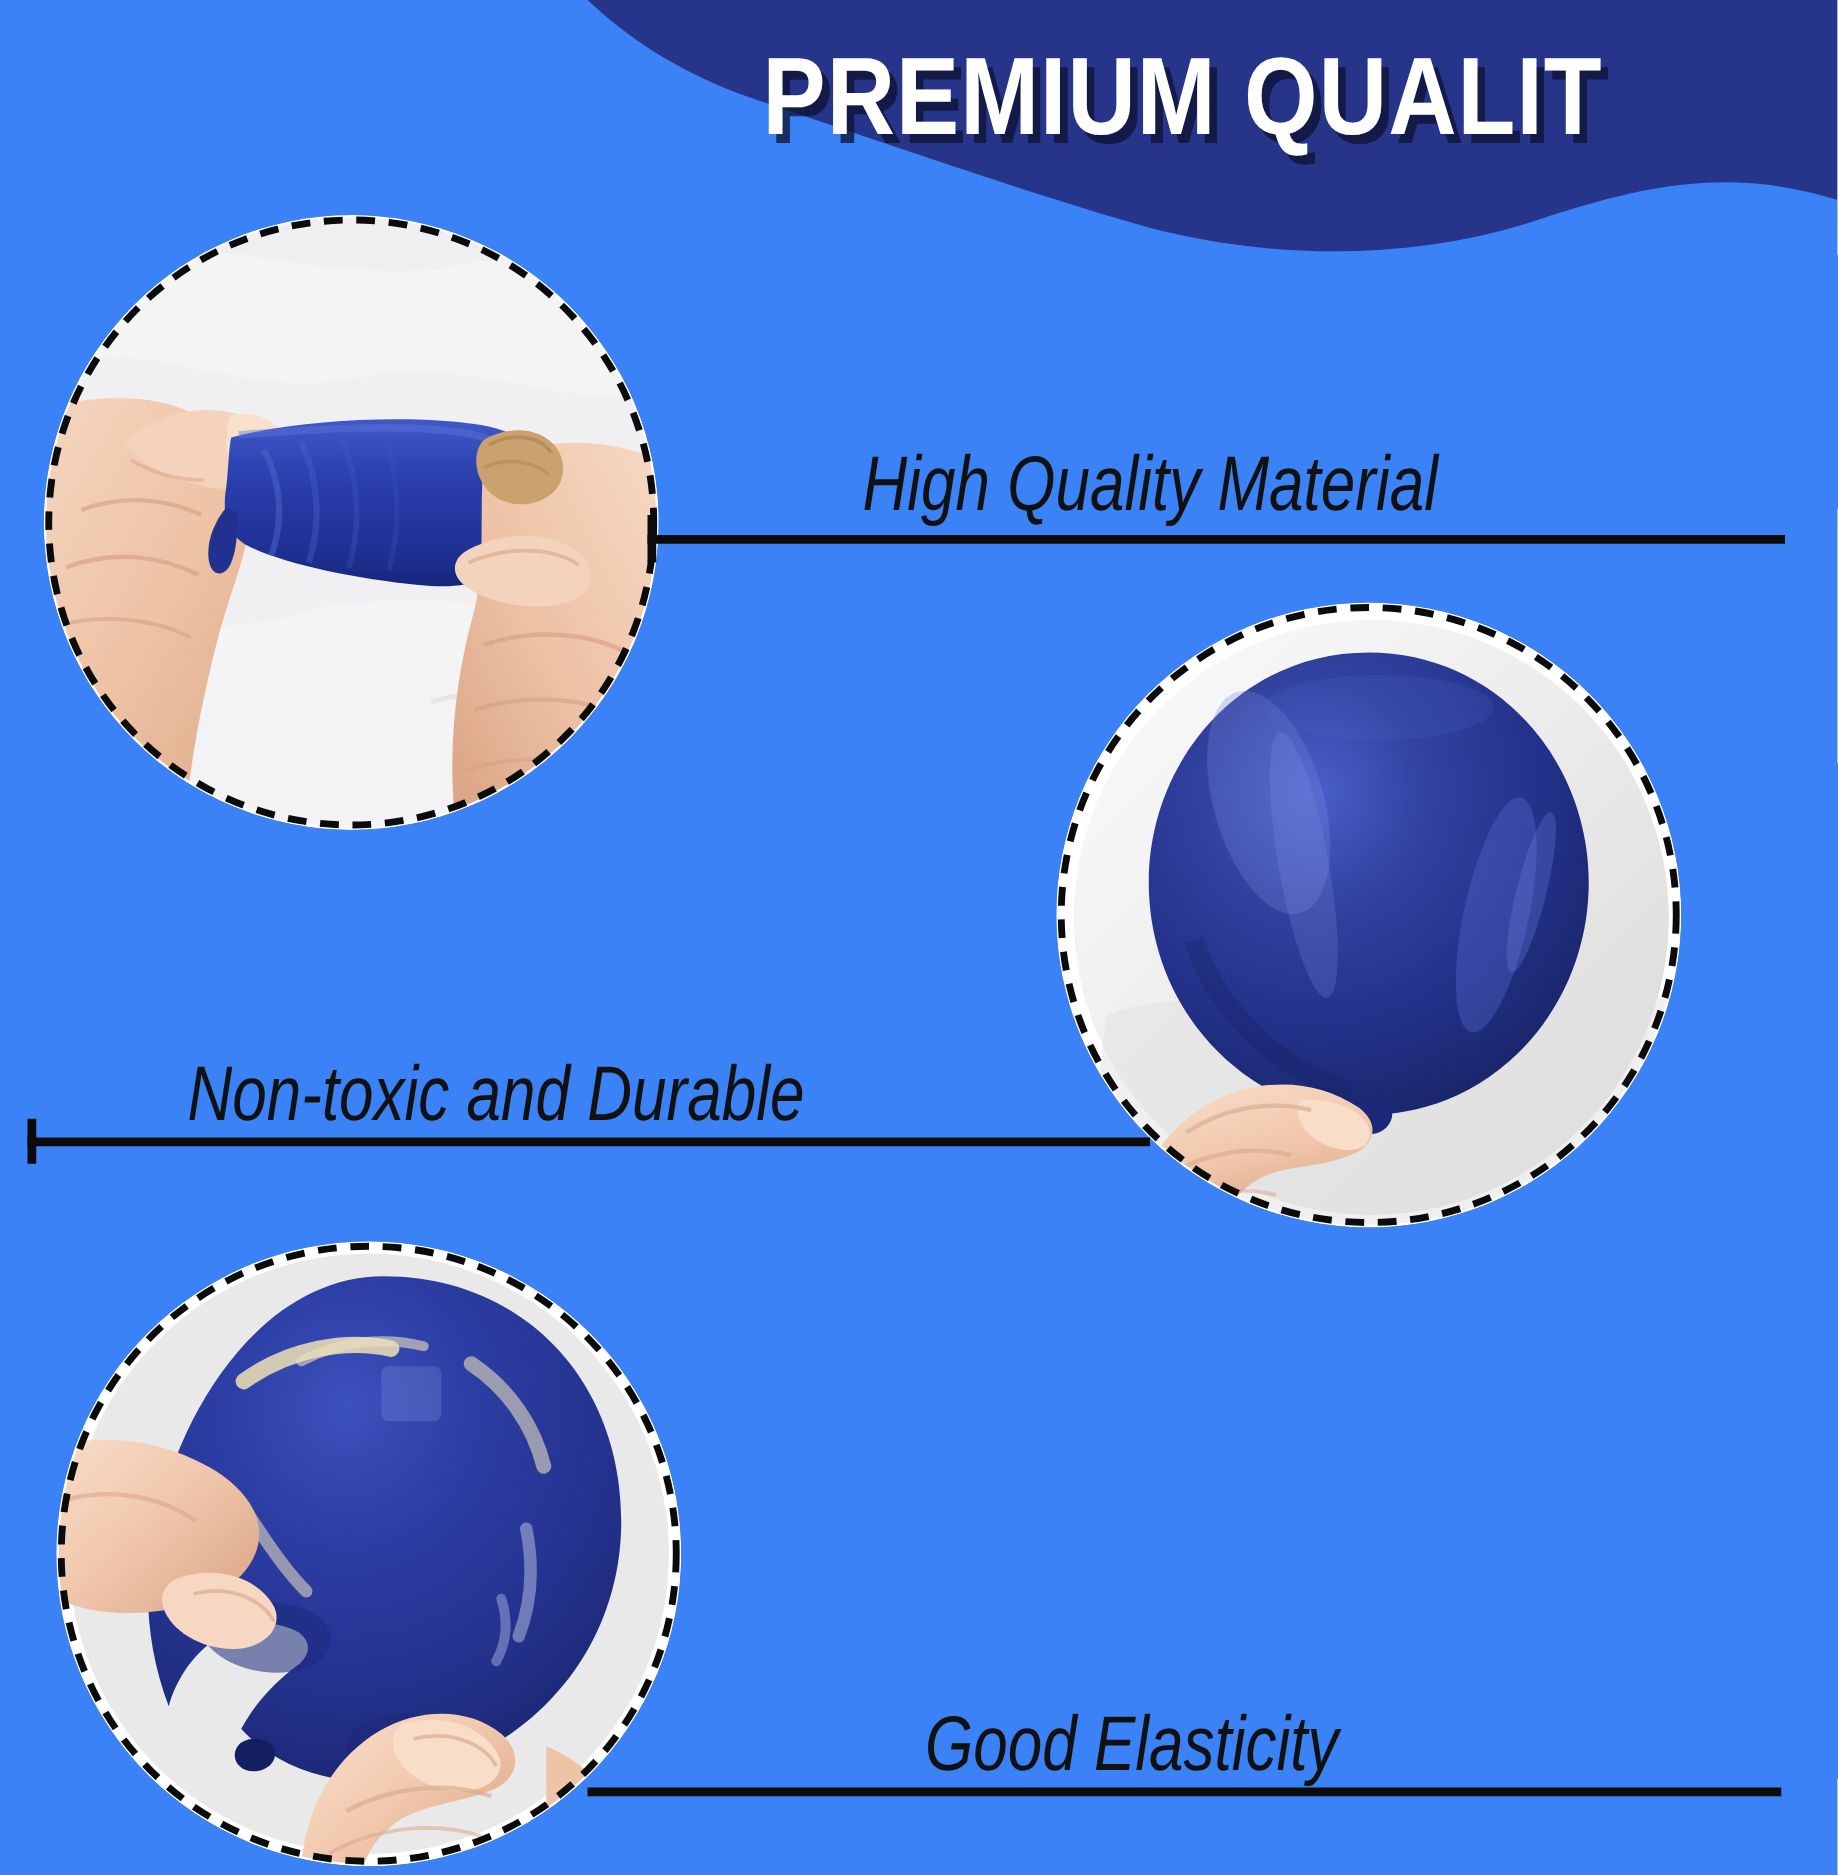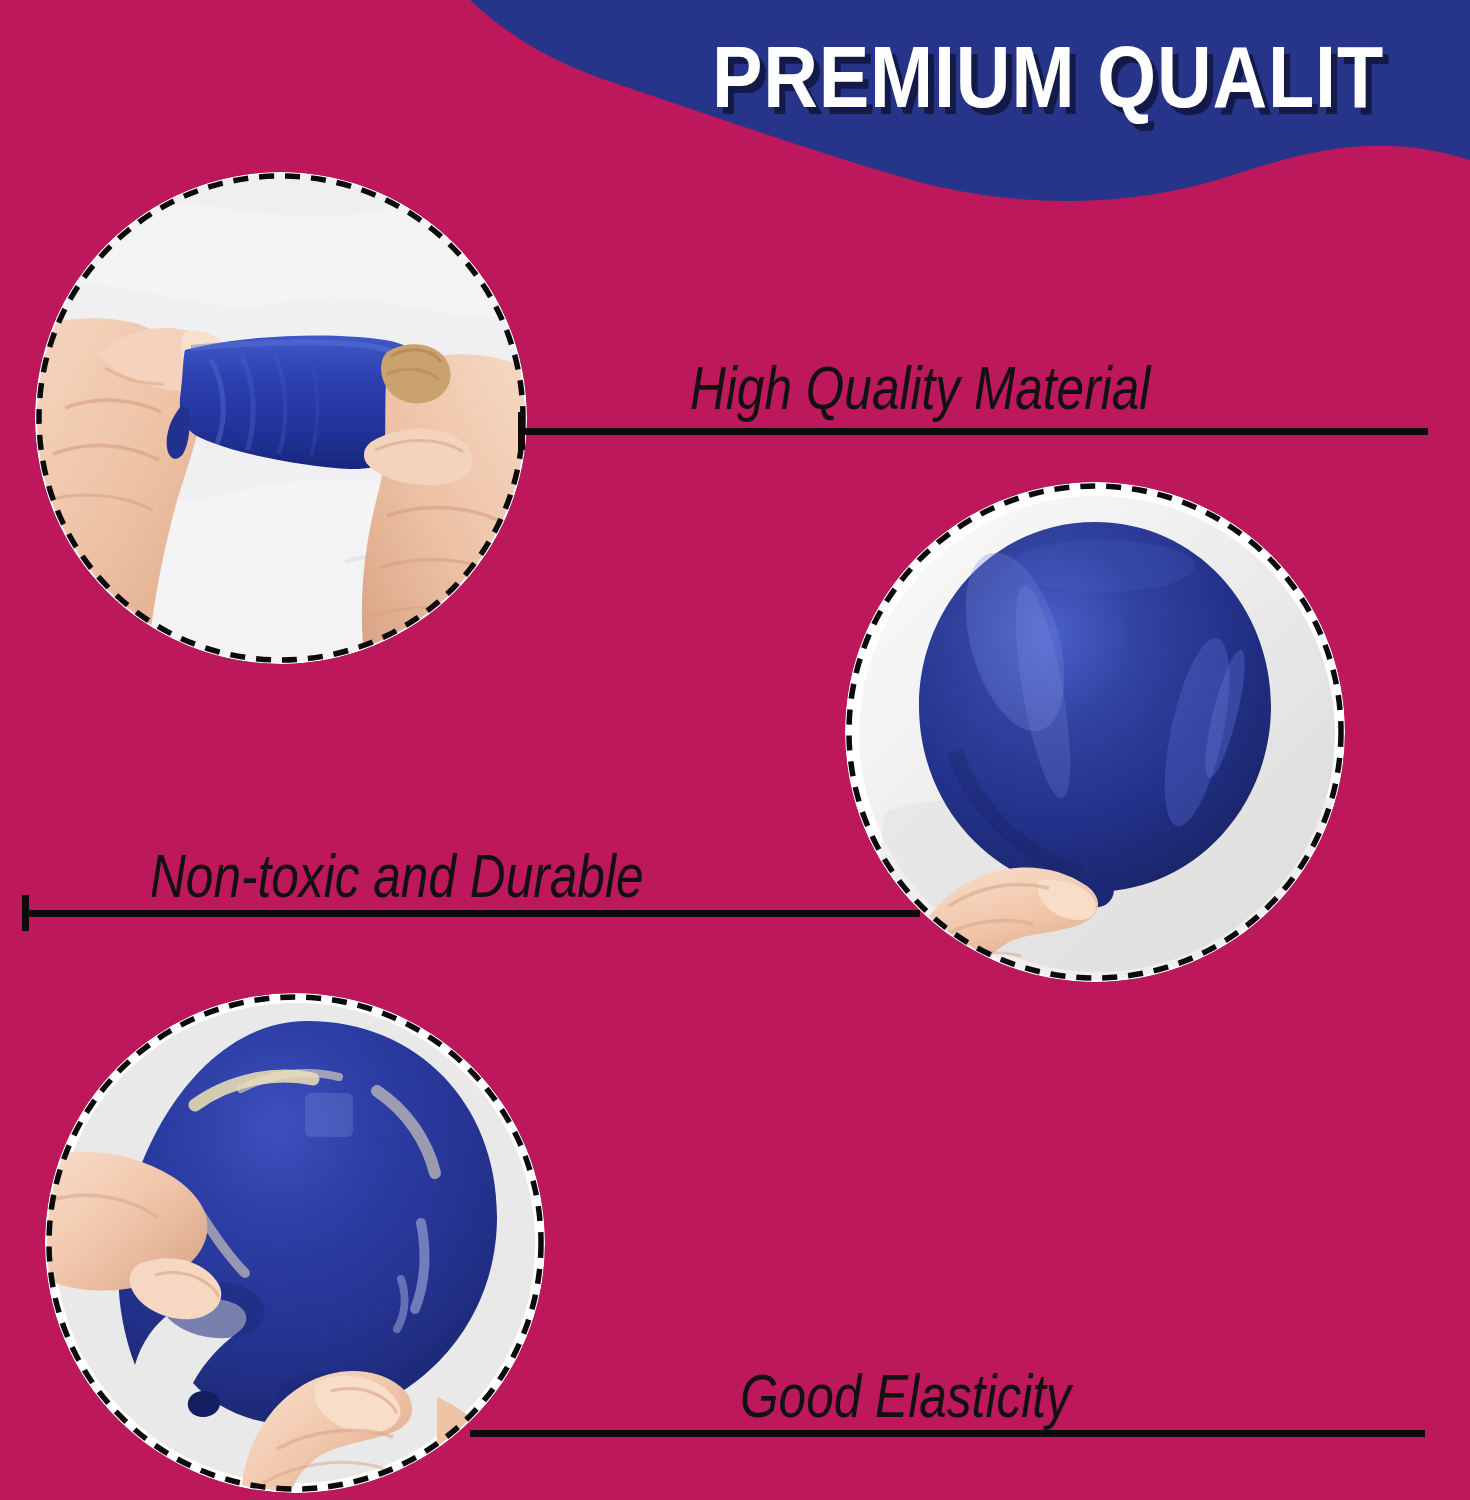--- a/index.html
+++ b/index.html
@@ -7,23 +7,22 @@
     padding: 0;
     background: #ffffff;
   }
   body {
     font-family: "Liberation Sans", sans-serif;
   }
   #page {
     position: relative;
     width: 1470px;
     height: 1500px;
-    background: #be185d;
+    background: #3b82f6;
     overflow: hidden;
-    text-align: right;
   }
 
   
   .banner-wrap {
     position: absolute;
     left: 0;
     top: 0;
     width: 1470px;
     height: 240px;
     pointer-events: none;

